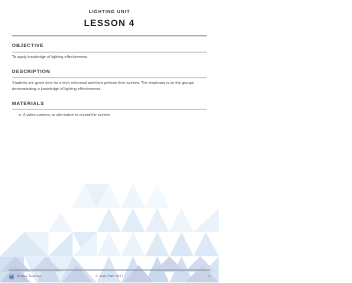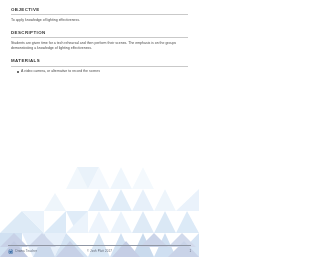--- a/index.html
+++ b/index.html
@@ -226,20 +226,25 @@
         <polygon points="0,120 28,120 14,104" fill="#bfc9e2"></polygon>
         <polygon points="56,120 84,120 70,104" fill="#c5cfe6"></polygon>
         <polygon points="112,120 140,120 126,104" fill="#c2cce4"></polygon>
         <polygon points="168,120 199,120 184,104" fill="#c7d1e7"></polygon>
       </g>
     </svg>
   </div>
 
   <div class="content">
 
+    <div class="masthead">
+      <div class="unit-name">LIGHTING UNIT</div>
+      <div class="lesson-title">LESSON 4</div>
+      <hr class="title-rule">
+    </div>
 
     <div class="section">
       <div class="section-heading">OBJECTIVE</div>
       <hr class="heading-rule">
       <p class="section-body">To apply knowledge of lighting effectiveness.</p>
     </div>
 
     <div class="section">
       <div class="section-heading">DESCRIPTION</div>
       <hr class="heading-rule">

